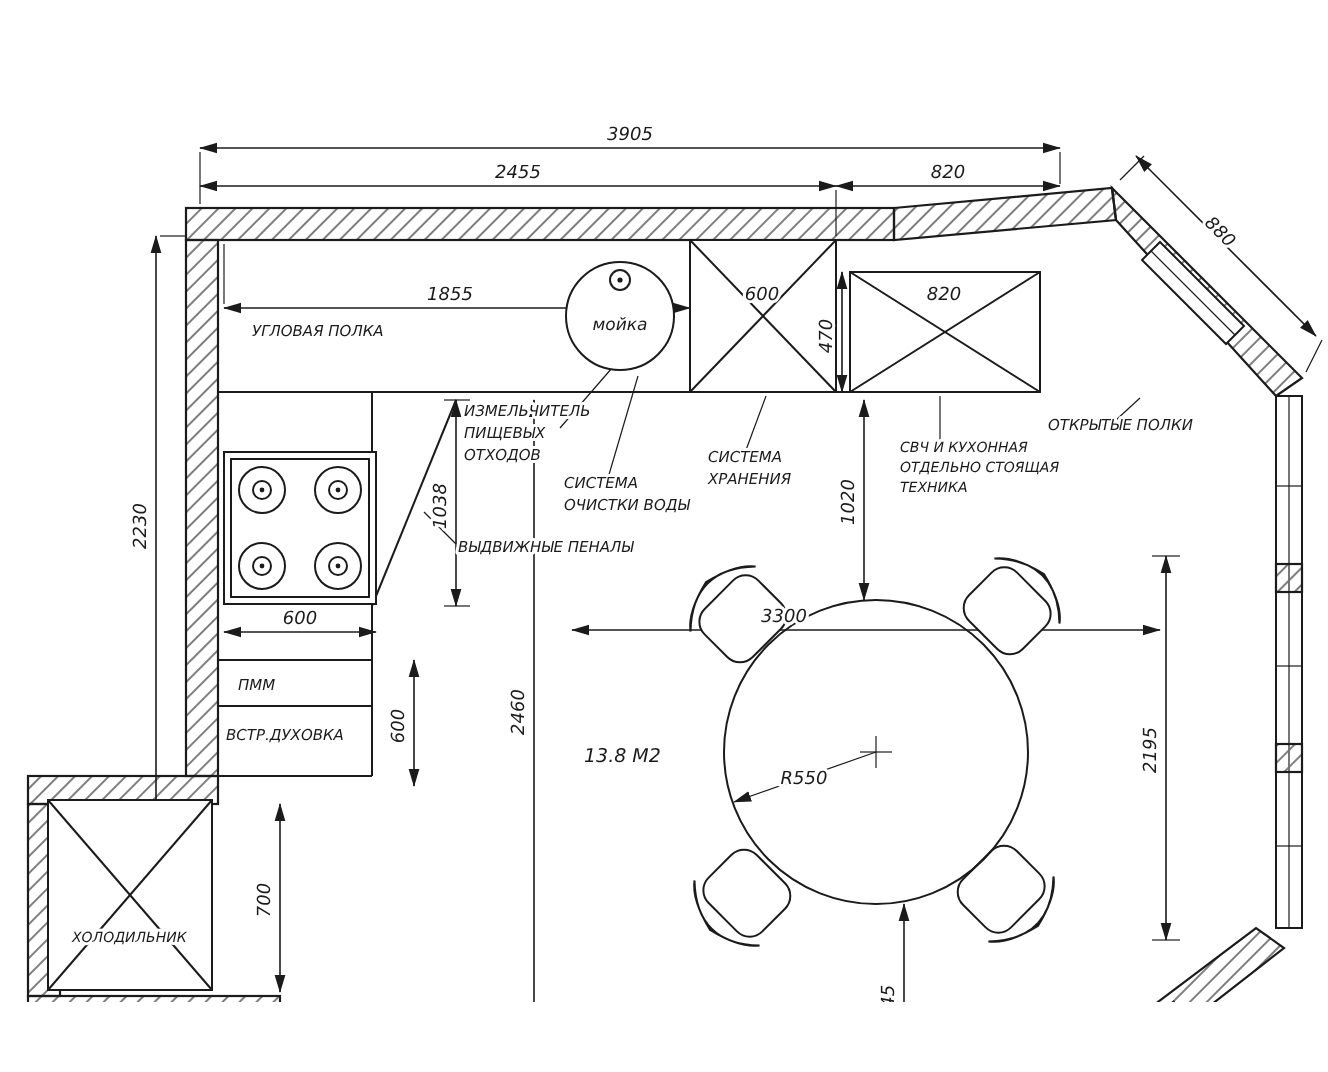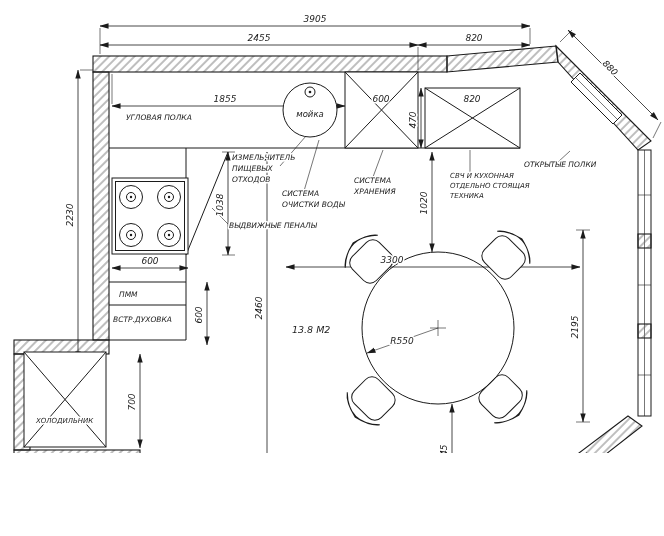--- a/index.html
+++ b/index.html
@@ -1,16 +1,16 @@
 <!DOCTYPE html>
 <html><head>
 <meta charset="utf-8">
 <style>
   html,body{margin:0;padding:0;background:#ffffff;}
-  .plan-wrap{width:664px;height:453px;background:#fff;overflow:hidden;}
+  .plan-wrap{width:664px;height:453px;background:#fff;overflow:hidden;margin-top:48px;}
   svg{display:block;}
   text{font-family:"DejaVu Sans","Liberation Sans",sans-serif;font-style:italic;fill:#1b1b1b;}
   .dim{font-size:9px;text-anchor:middle;}
   .lbl{font-size:7.5px;}
   .lbl-sm{font-size:7px;}
   .lbl-mid{font-size:8.5px;text-anchor:middle;}
   .big{font-size:9.5px;}
   .halo{paint-order:stroke;stroke:#ffffff;stroke-width:3px;stroke-linejoin:round;}
   .ink{stroke:#1b1b1b;fill:none;stroke-width:1;}
   .dl{stroke:#1b1b1b;fill:none;stroke-width:0.8;}

